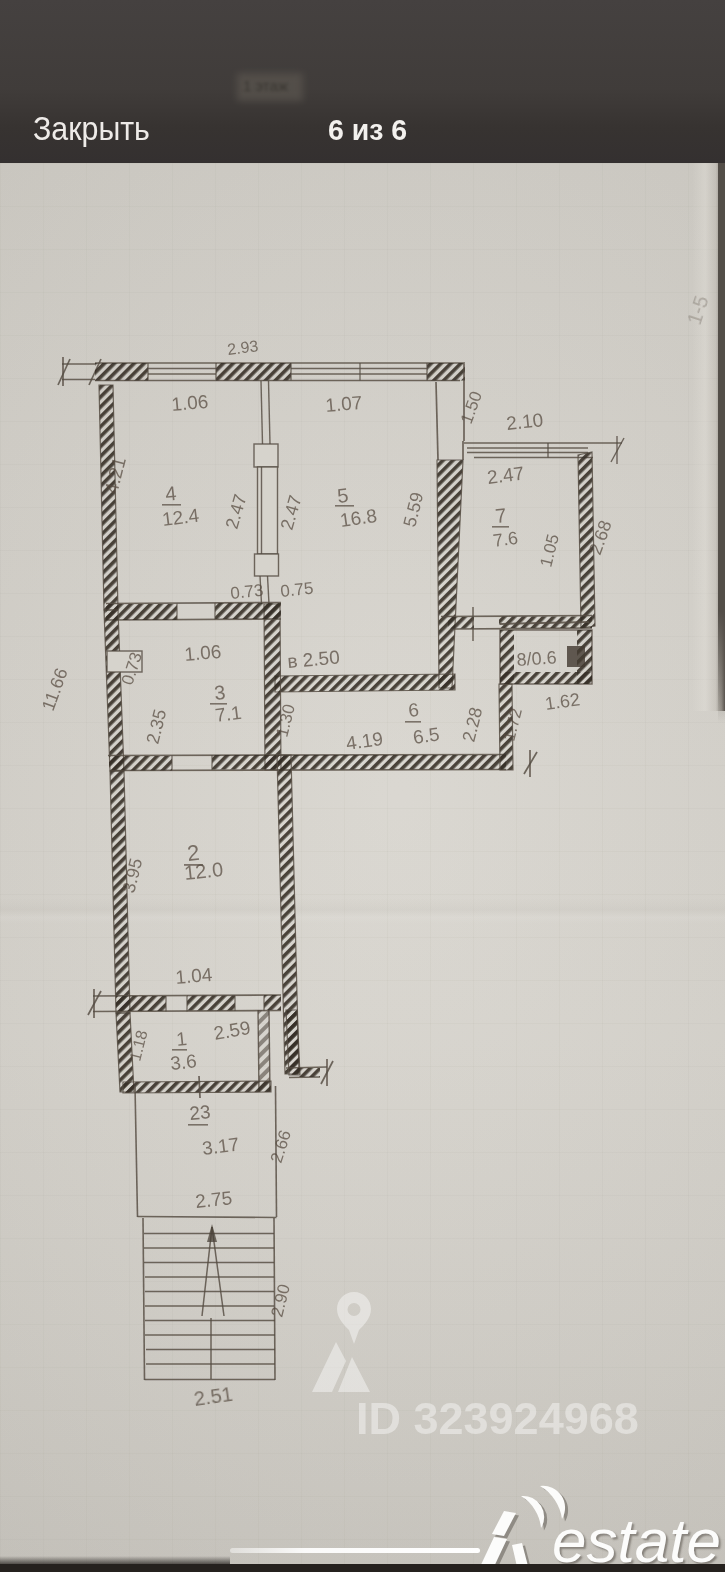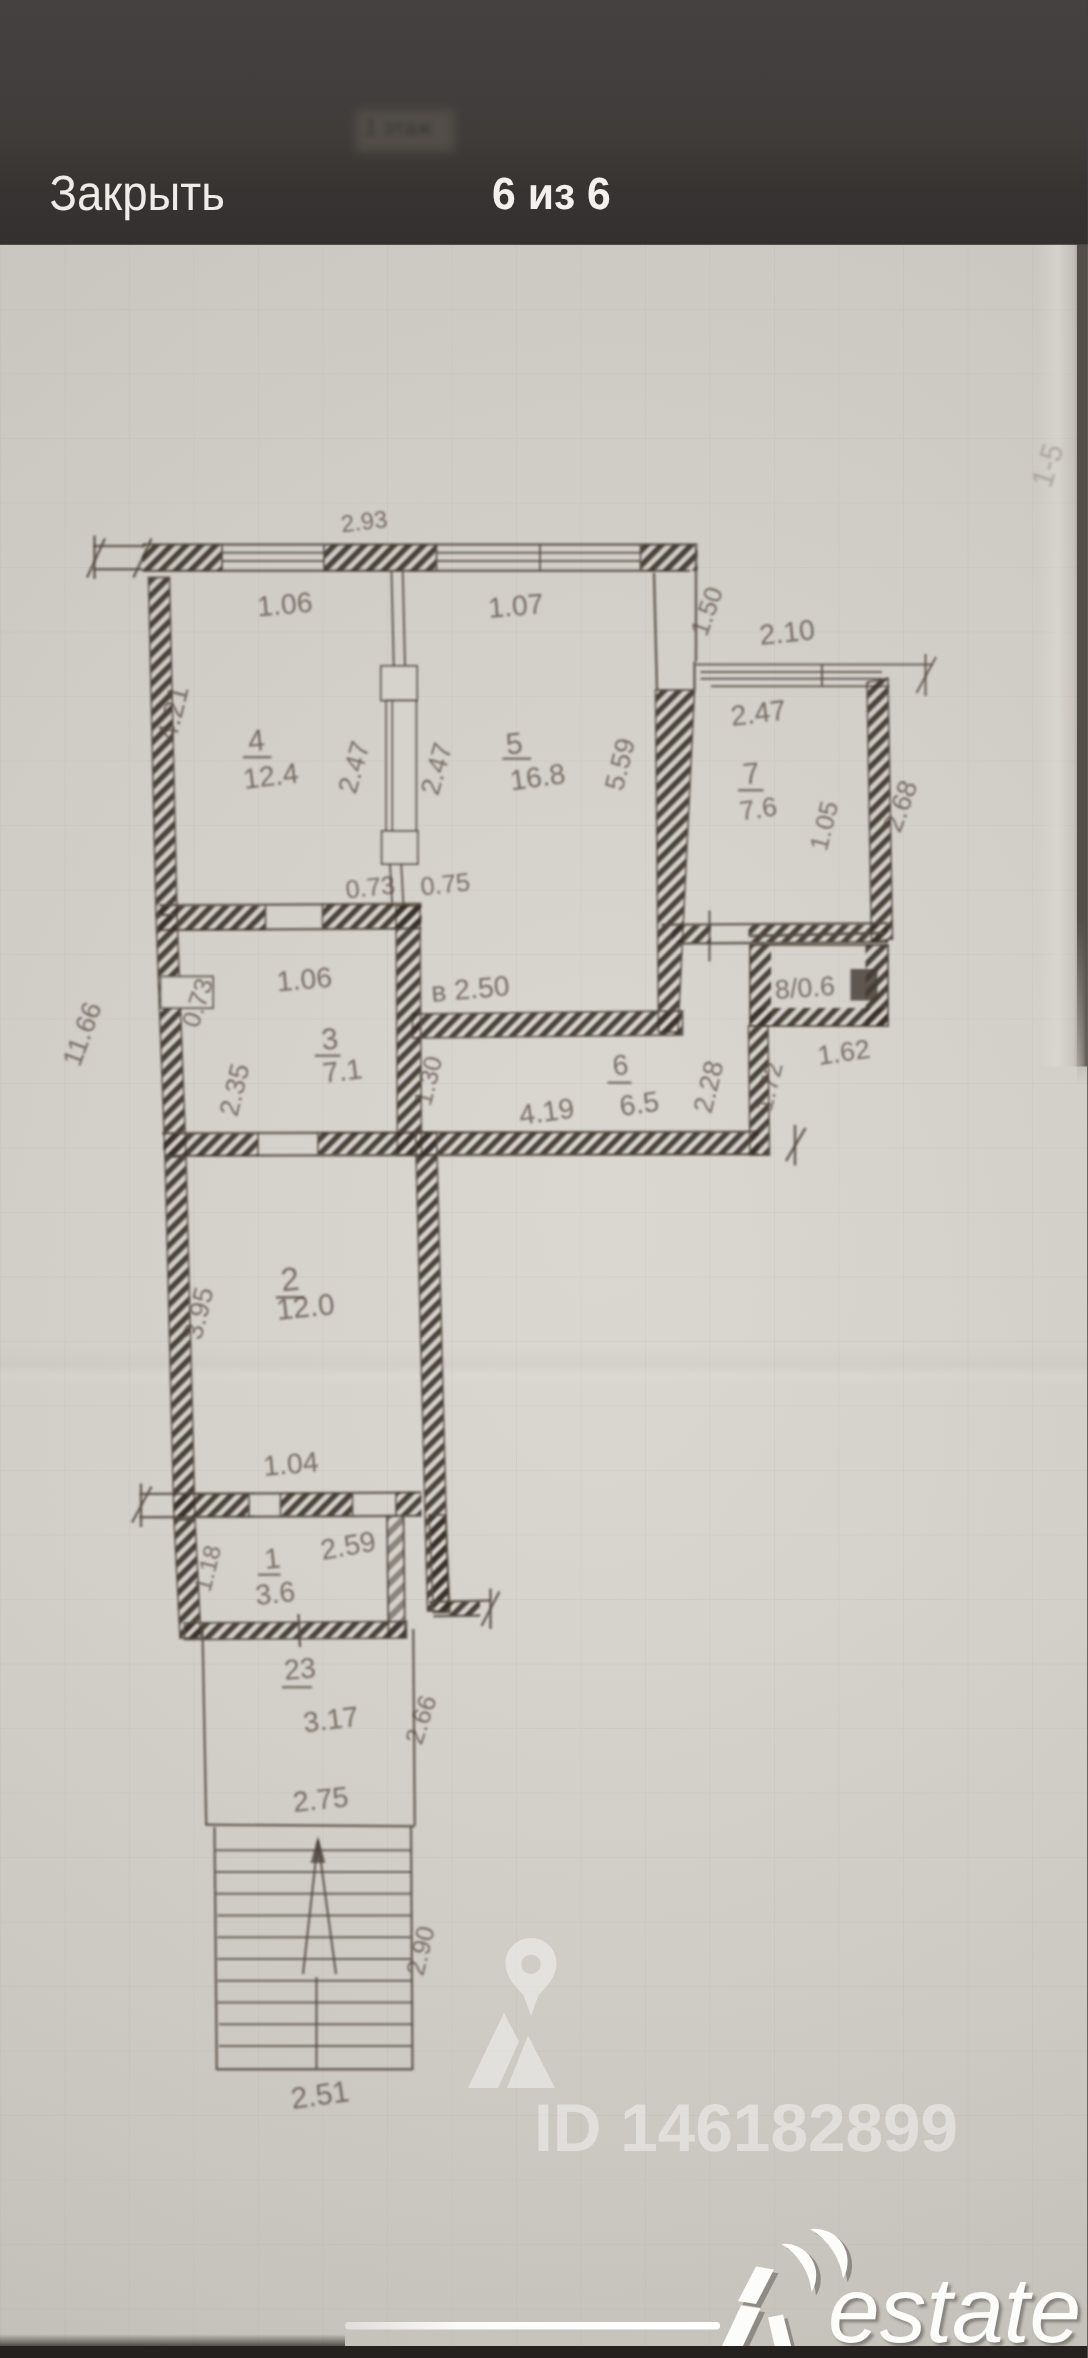--- a/index.html
+++ b/index.html
@@ -1,17 +1,17 @@
 <!DOCTYPE html>
 <html><head>
 <meta charset="utf-8">
 <style>
   html,body{margin:0;padding:0;}
   body{width:725px;height:1572px;overflow:hidden;font-family:"Liberation Sans",sans-serif;}
-  .page{position:absolute;top:0;left:0;width:725px;height:1572px;background:#000000;overflow:hidden;}
+  .page{position:absolute;top:0;left:0;width:725px;height:1572px;background:#a21caf;overflow:hidden;}
   .abs{position:absolute;}
 </style>
 </head>
 <body>
 <div class="page">
 
 <div class="abs" id="paper" style="left:0;top:163px;width:725px;height:1409px;
   background:
    linear-gradient(180deg,#d2cfc8 0%,#d4d1ca 18%,#d6d3cc 45%,#d7d4cd 62%,#d3d0c9 82%,#cdcac3 100%);"></div>
 
@@ -384,21 +384,21 @@
 
 <svg class="abs" style="left:336px;top:1292px;" width="40" height="56" viewBox="0 0 40 56">
   <path d="M18 0 C8 0 1 8 1 17 C1 26 8 33 13 38 L18 52 L23 38 C28 33 35 26 35 17 C35 8 28 0 18 0 Z M18 11 a6.5 6.5 0 1 1 0 13 a6.5 6.5 0 1 1 0 -13 Z" fill="rgba(255,255,255,0.42)"></path>
 </svg>
 
 <svg class="abs" style="left:310px;top:1336px;" width="66" height="58" viewBox="0 0 66 58">
   <path d="M2 56 L26 6 L36 25 L22 56 Z M28 56 L42 21 L60 56 Z" fill="rgba(255,255,255,0.42)"></path>
 </svg>
 
 
-<div class="abs" style="left:356px;top:1393px;color:rgba(255,255,255,0.42);font-size:45px;font-weight:bold;letter-spacing:0px;">ID 146182899</div>
+<div class="abs" style="left:356px;top:1393px;color:rgba(255,255,255,0.42);font-size:45px;font-weight:bold;letter-spacing:0px;">ID 323924968</div>
 
 <div class="abs" style="left:230px;top:1548px;width:250px;height:5px;background:linear-gradient(90deg,rgba(255,255,255,0.45),rgba(255,255,255,0.92) 30%,#ffffff);border-radius:2.5px;"></div>
 
 <svg class="abs" style="left:470px;top:1475px;" width="110" height="100" viewBox="0 0 110 100">
   <g fill="rgba(60,54,47,0.40)" transform="translate(3,2.5)">
     <path d="M22 59 L34 36 L46 38 L34 61 Z"></path>
     <path d="M24 62 L37 64 L22 96 L9 94 Z"></path>
     <path d="M42 70 L52 68 L59 95 L48 96 Z"></path>
     <path d="M51 21 A21 21 0 0 1 71 53 A42 42 0 0 0 51 21 Z"></path>
     <path d="M70 11 A22 22 0 0 1 92 44 A45 45 0 0 0 70 11 Z"></path>

